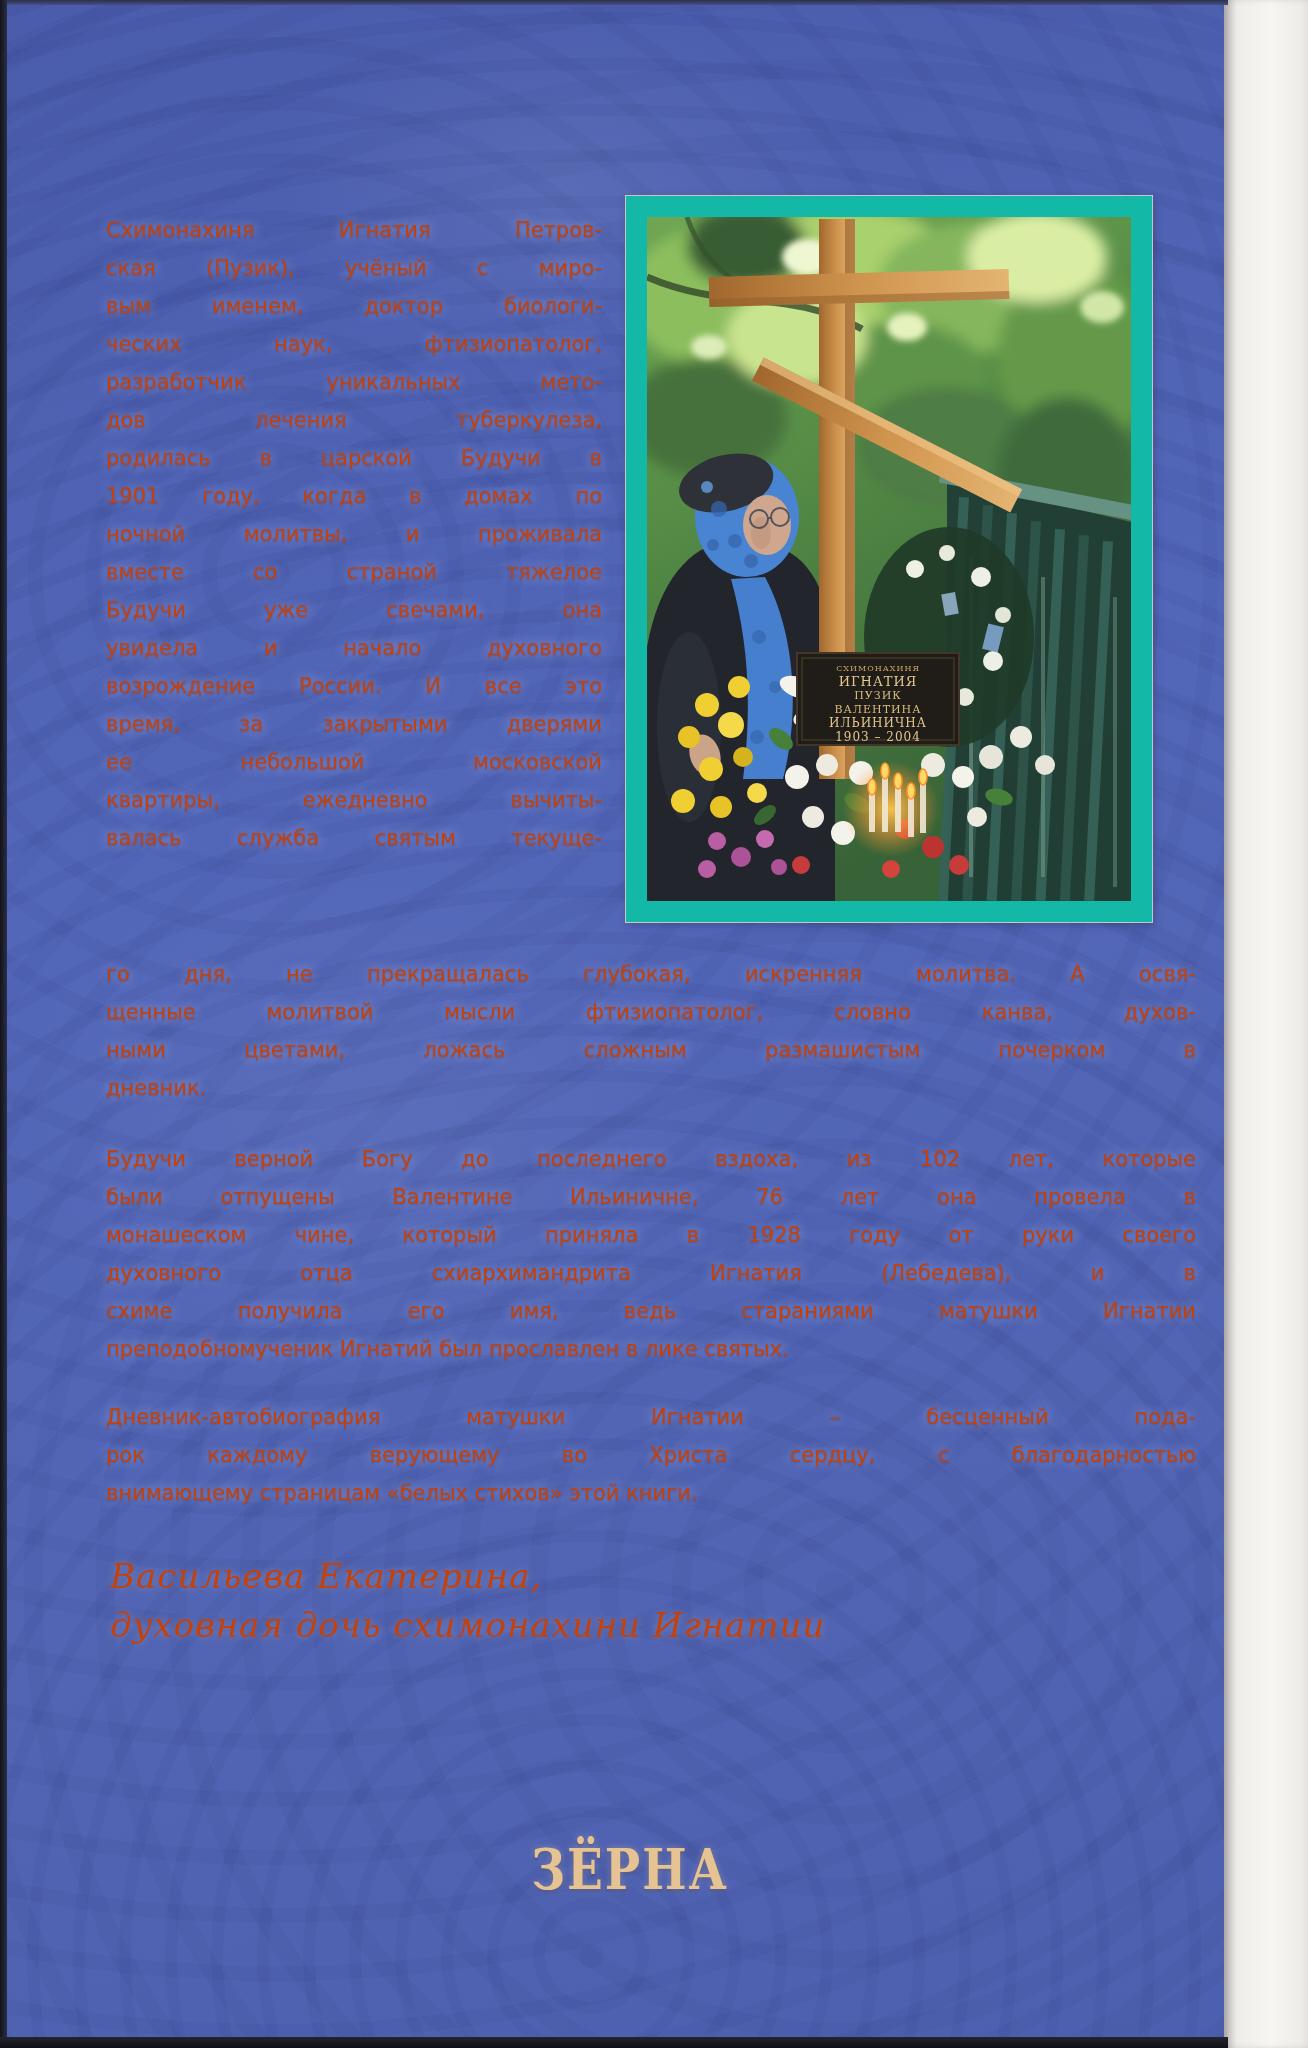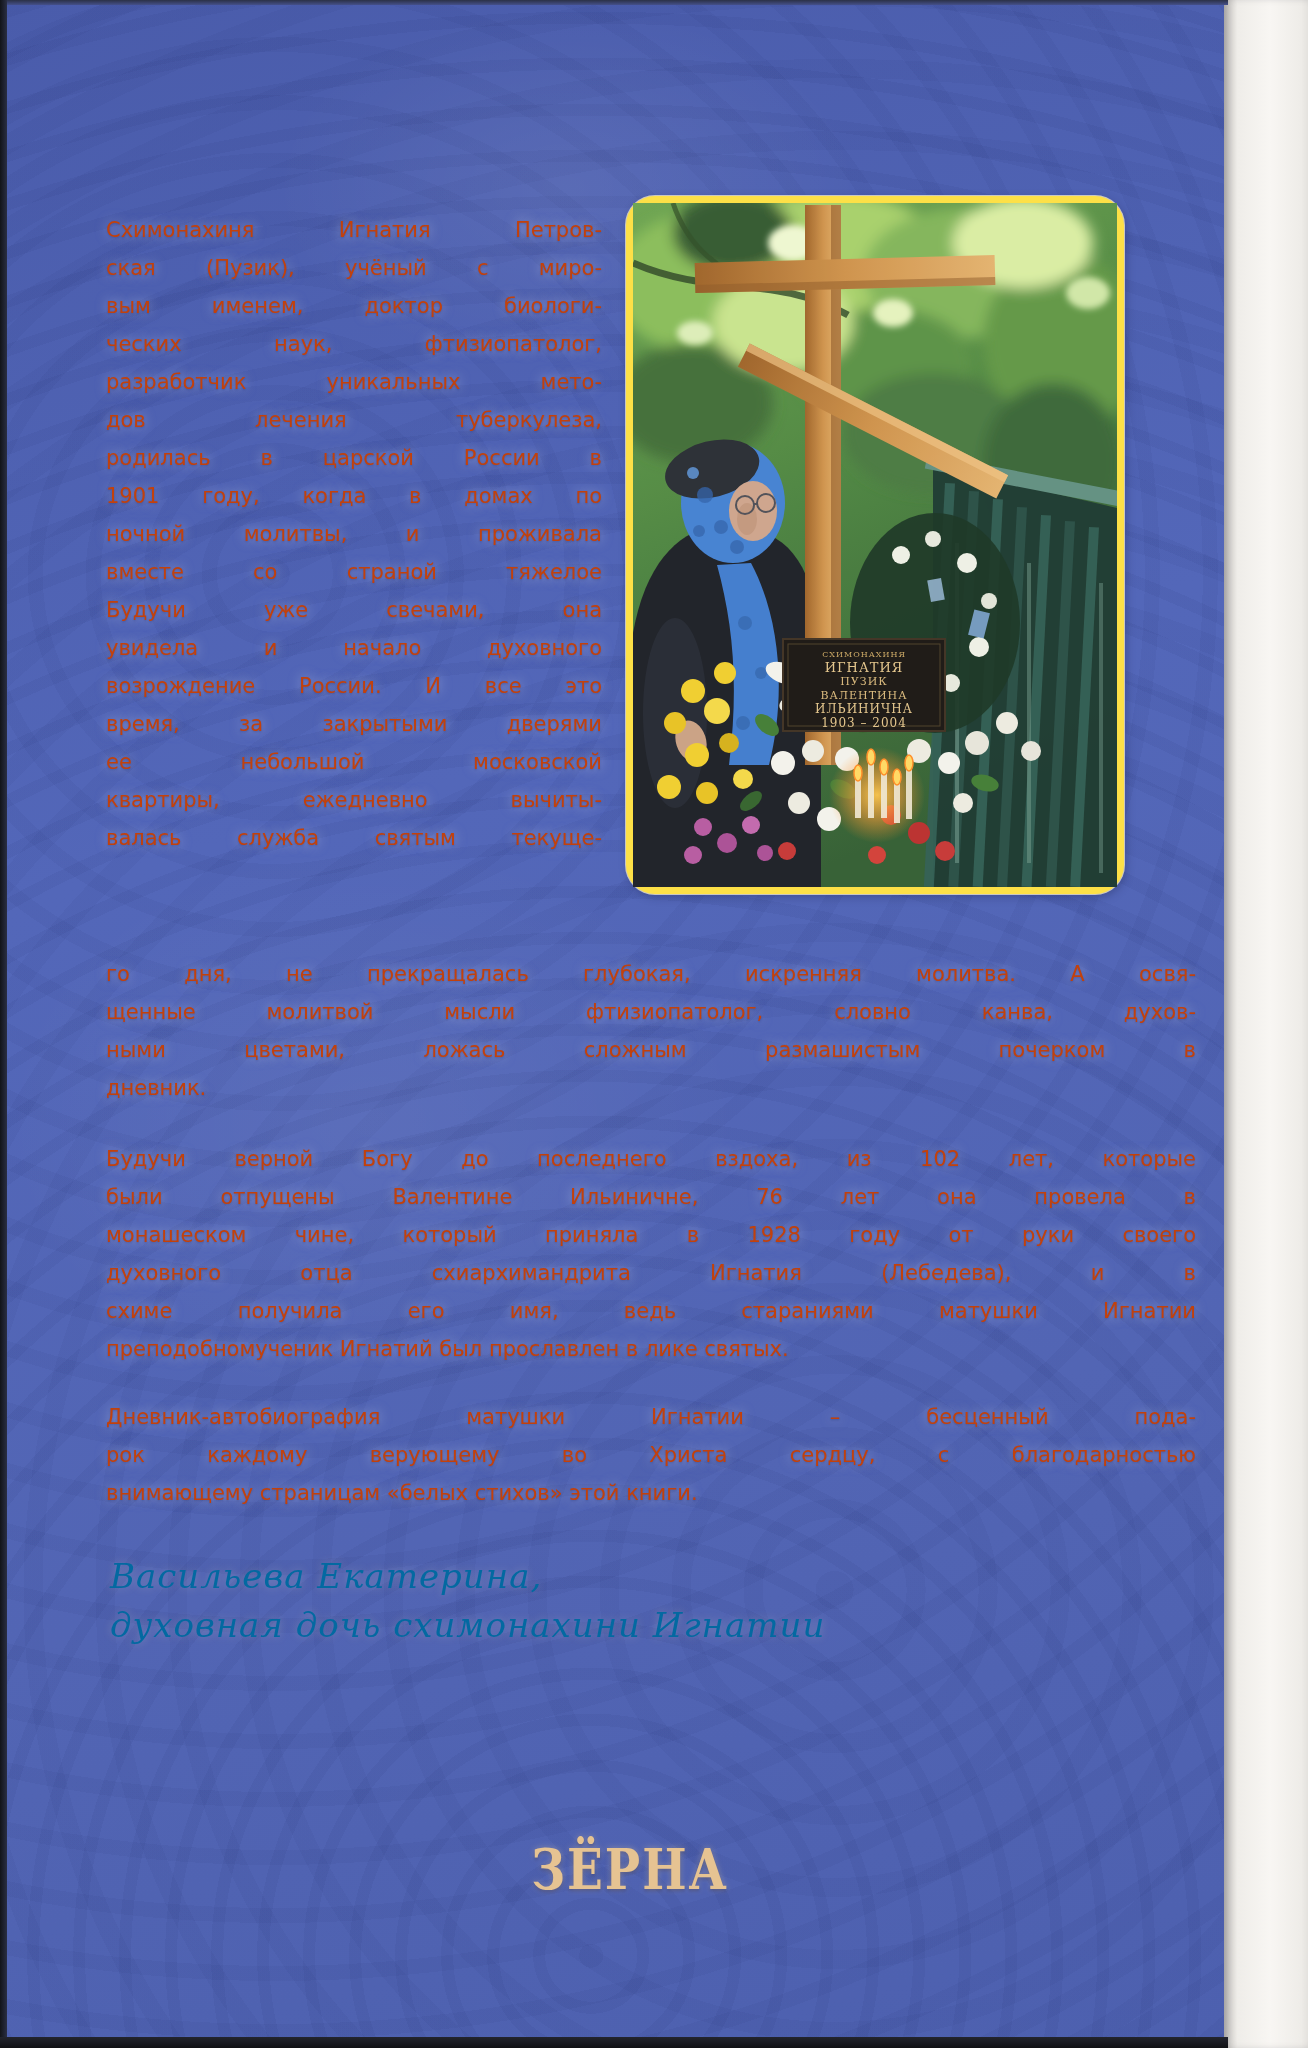--- a/index.html
+++ b/index.html
@@ -36,54 +36,53 @@
   .tblock{position:absolute;color:#c2410c;font-size:21px;line-height:38px;
     text-shadow:0 0 12px rgba(235,242,255,.5),0 1px 2px rgba(15,25,80,.25);}
   .jlines .tline{text-align:justify;text-align-last:justify;}
   .lastleft .tline:last-child{text-align-last:left;}
   .col-par{left:106px;top:211px;width:496px;}
   .wide1{left:106px;top:940px;width:1090px;margin-top:15px;}
   .wide2{left:106px;top:1140px;width:1090px;}
   .wide3{left:106px;top:1398px;width:1090px;}
   .signature{left:110px;top:1552px;width:900px;
     font-family:"DejaVu Serif",serif;font-style:italic;font-size:34px;line-height:49px;
-    color:#0369a1;text-shadow:0 0 8px rgba(255,240,200,.25);}
+    color:#c2410c;text-shadow:0 0 8px rgba(255,240,200,.25);}
   .signature .tline{text-align:left;letter-spacing:1px;}
   .logo{
     position:absolute;left:500px;top:1842px;width:260px;text-align:center;
     font-family:"DejaVu Serif",serif;font-weight:bold;font-size:47px;
     color:#e6c392;letter-spacing:2px;transform:scaleY(1.18);
     text-shadow:0 0 6px rgba(250,220,160,.35),0 2px 3px rgba(30,25,60,.35);
   }
   
   .photo-frame{
     position:absolute;left:626px;top:196px;width:484px;height:684px;
-    padding:7px;background:#fde047;
+    padding:21px;background:#14b8a6;
     box-shadow:0 0 0 1px #c9c7c2,2px 3px 8px rgba(30,35,80,.35);
-    border-radius:29px;
   }
   .photo-frame svg{display:block;}
 </style>
 </head>
 <body>
 
 <div class="bg-right"></div>
 <div class="edge-left"></div>
 <div class="edge-top"></div>
 <div class="book"></div>
 <div class="edge-bottom"></div>
 
 <div class="tblock col-par jlines">
     <div class="tline">Схимонахиня Игнатия Петров-</div>
     <div class="tline">ская (Пузик), учёный с миро-</div>
     <div class="tline">вым именем, доктор биологи-</div>
     <div class="tline">ческих наук, фтизиопатолог,</div>
     <div class="tline">разработчик уникальных мето-</div>
     <div class="tline">дов лечения туберкулеза,</div>
-    <div class="tline">родилась в царской России в</div>
+    <div class="tline">родилась в царской Будучи в</div>
     <div class="tline">1901 году, когда в домах по</div>
     <div class="tline">ночной молитвы, и проживала</div>
     <div class="tline">вместе со страной тяжелое</div>
     <div class="tline">Будучи уже свечами, она</div>
     <div class="tline">увидела и начало духовного</div>
     <div class="tline">возрождение России. И все это</div>
     <div class="tline">время, за закрытыми дверями</div>
     <div class="tline">ее небольшой московской</div>
     <div class="tline">квартиры, ежедневно вычиты-</div>
     <div class="tline">валась служба святым текуще-</div>

